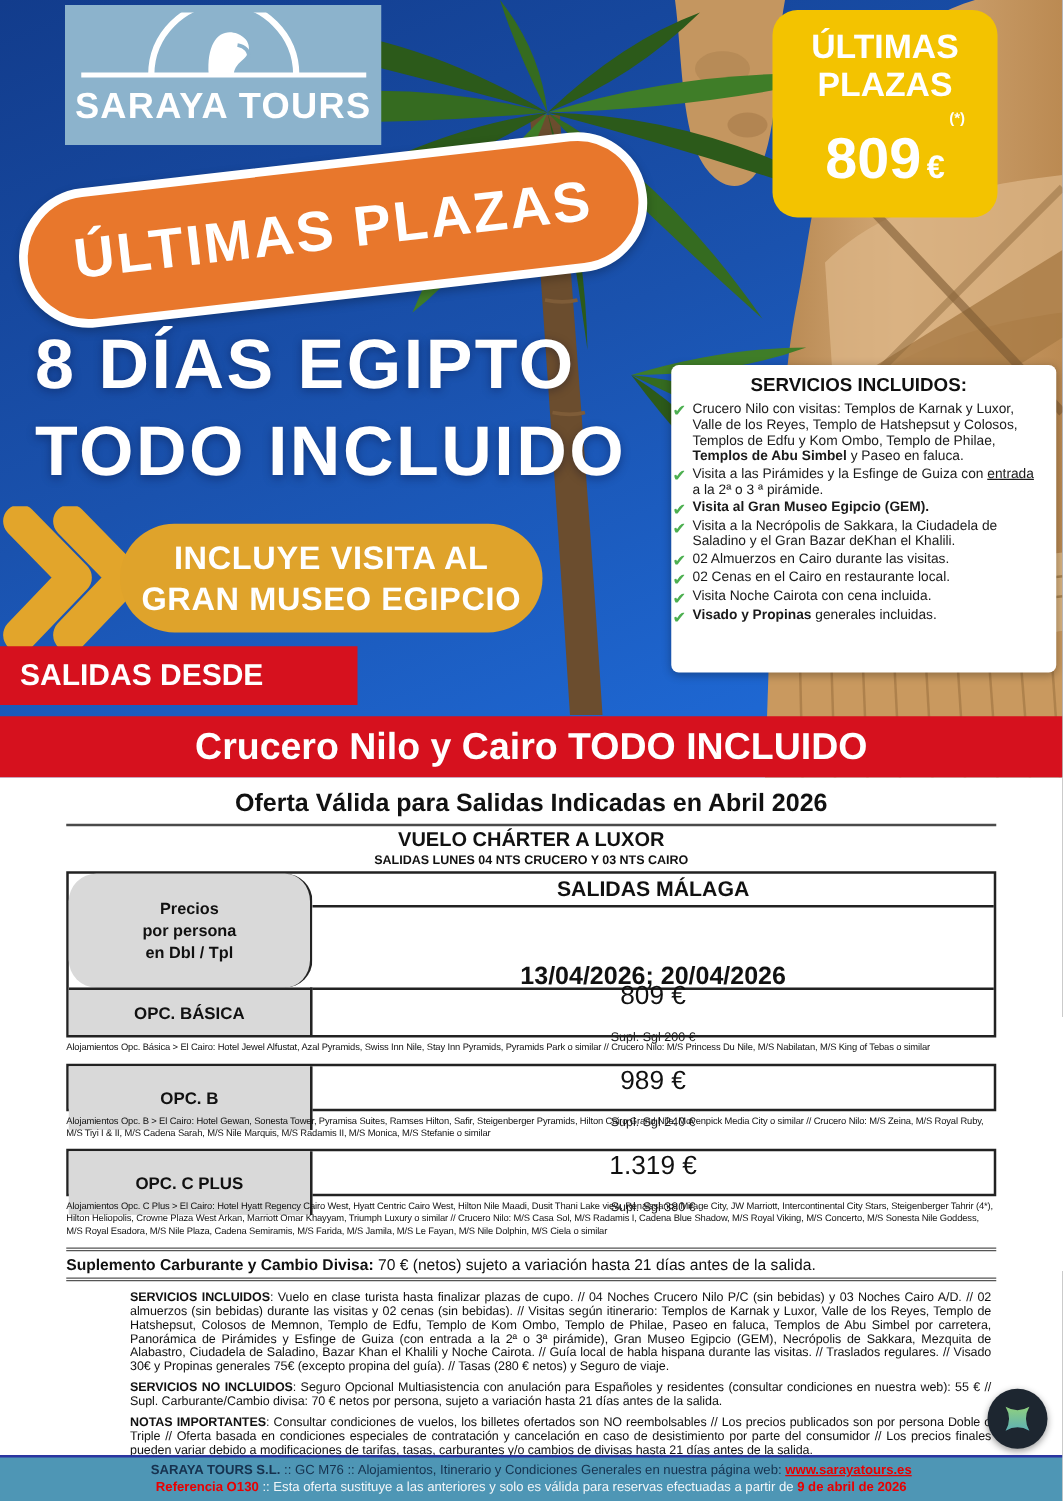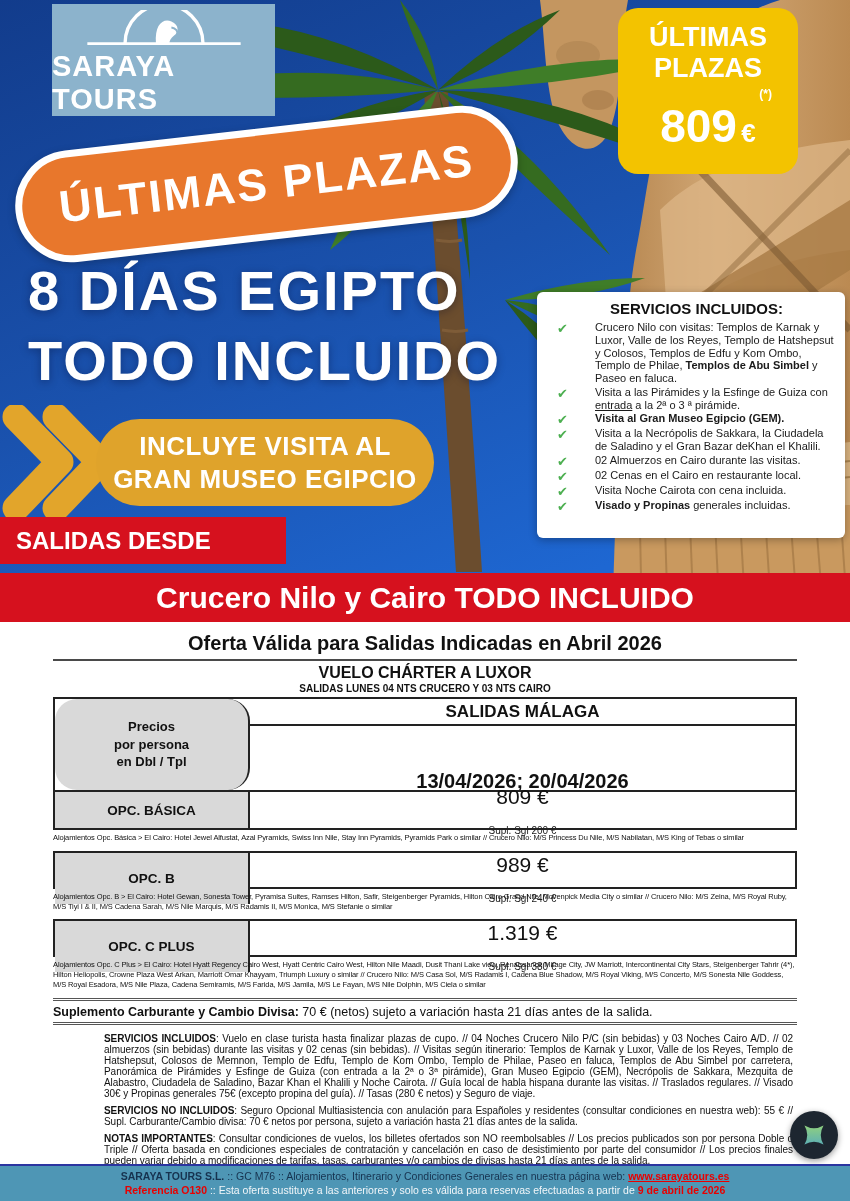--- a/index.html
+++ b/index.html
@@ -4,21 +4,21 @@
 <title>Flyer</title>
 <style>
   * { margin:0; padding:0; box-sizing:border-box; }
   body { background:#777; font-family:"Liberation Sans","DejaVu Sans",sans-serif; }
   .sheet { position:relative; width:850px; height:1201px; margin:0 auto; background:#fff; overflow:hidden; }
 
   
   .hero { position:absolute; top:0; left:0; width:850px; height:622px; overflow:hidden; }
   .hero-bg { position:absolute; top:0; left:0; }
 
-  .logo-box { position:absolute; top:4px; left:52px; width:223px; height:112px;
+  .logo-box { position:absolute; top:4px; left:52px; width:253px; height:112px;
     background:#8cb3cc; display:flex; flex-direction:column; align-items:center; justify-content:flex-start; padding-top:6px; }
   .logo-art { display:block; }
   .brand-name { color:#fff; font-weight:bold; font-size:29px; letter-spacing:1px; margin-top:1px; }
 
   .price-box { position:absolute; top:8px; left:618px; width:180px; height:166px;
     background:#F3C300; border-radius:20px; color:#fff; text-align:center; padding-top:14px; }
   .price-box .pb-line { font-size:27px; font-weight:bold; line-height:1.15; }
   .price-box .pb-ast { display:block; text-align:right; margin-right:26px; font-size:12px; font-weight:bold; margin-top:3px; }
   .price-box .pb-price { margin-top:-2px; }
   .price-box .p-num { font-size:46px; font-weight:bold; }
@@ -35,25 +35,25 @@
   .hero-title.t1 { top:258px; }
   .hero-title.t2 { top:328px; }
 
   .chevrons { position:absolute; left:2px; top:405px; }
 
   .museum-badge { position:absolute; left:96px; top:419px; width:338px; height:87px;
     background:#DFA32B; border-radius:44px; display:flex; flex-direction:column; align-items:center; justify-content:center;
     color:#fff; font-weight:bold; font-size:26px; line-height:1.25; letter-spacing:0.5px; text-align:center; }
 
   .services-card { position:absolute; left:537px; top:292px; width:308px; min-height:246px;
-    background:#fff; border-radius:6px; box-shadow:0 2px 8px rgba(0,0,0,.3); padding:8px 9px 10px 20px; }
+    background:#fff; border-radius:6px; box-shadow:0 2px 8px rgba(0,0,0,.3); padding:8px 9px 10px 1px; }
   .services-title { text-align:center; font-weight:bold; font-size:15px; color:#111; margin-bottom:4px; }
   .svc-item { display:flex; font-size:11px; line-height:1.16; color:#1a1a1a; margin-bottom:1px; }
   .svc-item .chk { flex:0 0 16px; color:#4CAF50; font-weight:bold; font-size:13px; line-height:1; padding-top:1px; }
-  .svc-text { flex:1;margin-left:22px; }
+  .svc-text { flex:1; }
 
   .departure-badge { position:absolute; left:0; top:517px; width:286px; height:47px;
     background:#D6111E; color:#fff; font-weight:bold; font-size:24px; line-height:47px; padding-left:16px; }
 
   .red-banner { position:absolute; left:0; top:573px; width:850px; height:49px;
     background:#D6111E; color:#fff; font-weight:bold; font-size:30px; line-height:49px; text-align:center; }
 
   
   .content { position:absolute; top:622px; left:0; right:0; }
   .offer-title { margin-top:10px; text-align:center; font-weight:bold; font-size:20px; color:#111; }

